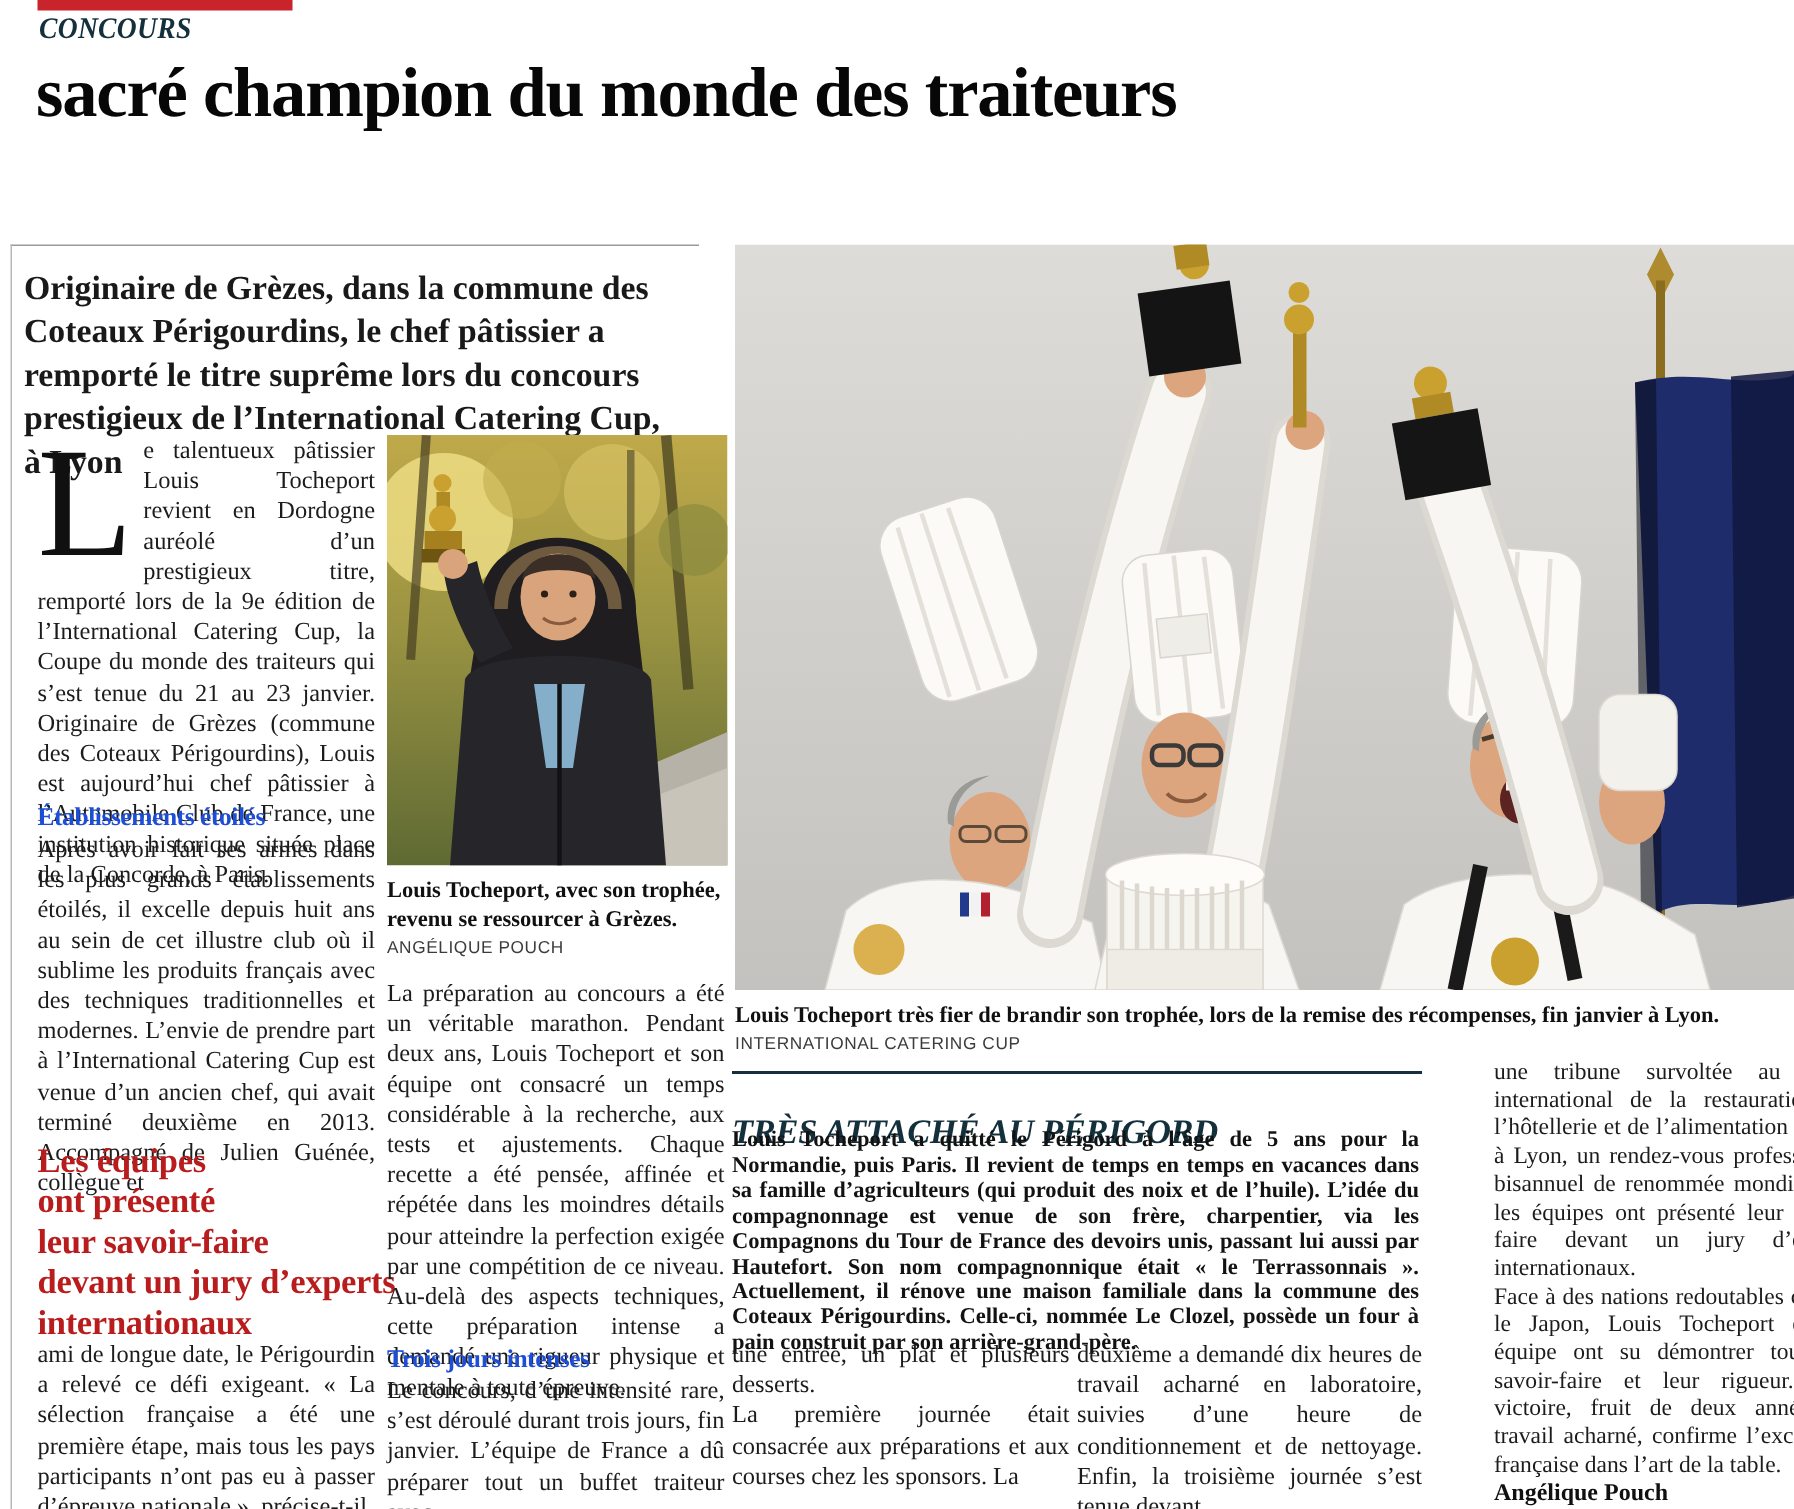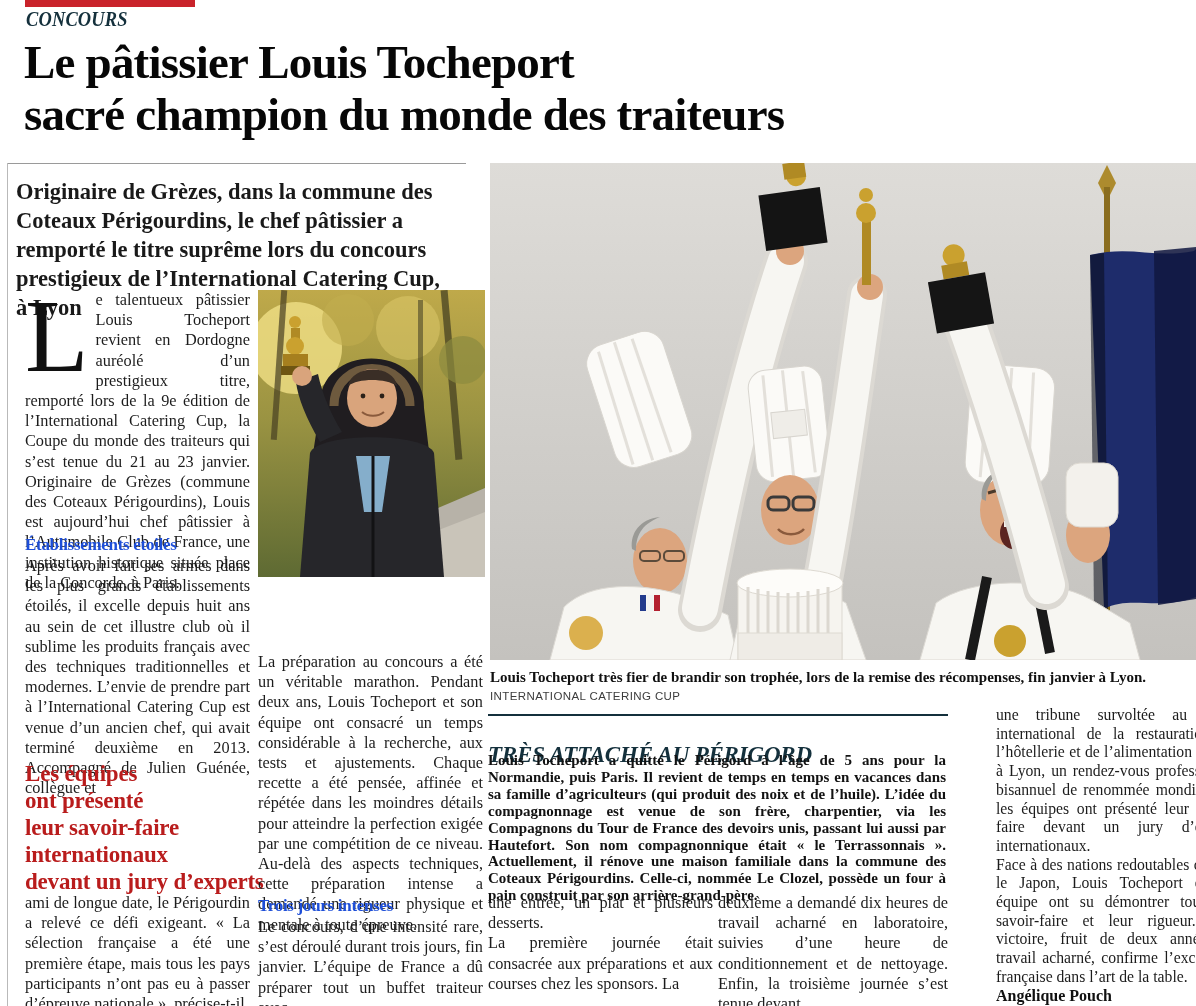--- a/index.html
+++ b/index.html
@@ -43,42 +43,41 @@
 </style>
 </head>
 <body>
 
 <div id="page">
 
   <div class="abs red-bar" style="left:25px;top:0;width:170px;"></div>
   <div class="abs kicker" style="left:26px;top:8px;">CONCOURS</div>
 
   <h1 class="abs headline" style="left:24px;top:36px;width:1100px;margin:0;">
-    <span>Le pâtissier Louis Tocheport</span>
     <span>sacré champion du monde des traiteurs</span>
   </h1>
 
   <div class="abs hrule" style="left:7px;top:163px;width:459px;"></div>
   <div class="abs vrule" style="left:7px;top:163px;height:843px;"></div>
 
   <div class="abs standfirst" style="left:16px;top:177px;width:440px;font-weight:bold;">Originaire de Grèzes, dans la commune des Coteaux Périgourdins, le chef pâtissier a remporté le titre suprême lors du concours prestigieux de l’International Catering Cup, à Lyon</div>
 
   <div class="abs body-text" style="left:25px;top:290px;width:225px;">
     <p><span class="dropcap">L</span><span>e talentueux pâtissier Louis Tocheport revient en Dordogne auréolé d’un prestigieux titre, remporté lors de la 9e édition de l’International Catering Cup, la Coupe du monde des traiteurs qui s’est tenue du 21 au 23 janvier. Originaire de Grèzes (commune des Coteaux Périgourdins), Louis est aujourd’hui chef pâtissier à l’Automobile Club de France, une institution historique située place de la Concorde, à Paris.</span></p>
   </div>
   <div class="abs" style="left:25px;top:535px;width:225px;">
     <div class="subhead">Établissements étoilés</div>
     <div class="body-text">Après avoir fait ses armes dans les plus grands établissements étoilés, il excelle depuis huit ans au sein de cet illustre club où il sublime les produits français avec des techniques traditionnelles et modernes. L’envie de prendre part à l’International Catering Cup est venue d’un ancien chef, qui avait terminé deuxième en 2013. Accompagné de Julien Guénée, collègue et</div>
   </div>
   <div class="abs pullquote" style="left:25px;top:760px;width:240px;">
     <span>Les équipes</span>
     <span>ont présenté</span>
     <span>leur savoir-faire</span>
+    <span>devant un jury d’experts</span>
     <span>internationaux</span>
-    <span>devant un jury d’experts</span>
   </div>
   <div class="abs body-text" style="left:25px;top:893px;width:225px;">ami de longue date, le Périgourdin a relevé ce défi exigeant. « La sélection française a été une première étape, mais tous les pays participants n’ont pas eu à passer d’épreuve nationale », précise-t-il.</div>
 
   <div class="abs" style="left:258px;top:290px;width:227px;height:287px;">
     <svg width="227" height="287" viewBox="0 0 227 287">
       <defs>
         <linearGradient id="treeBg" x1="0" y1="0" x2="0" y2="1">
           <stop offset="0" stop-color="#bfa94a"></stop>
             <stop offset=".45" stop-color="#9a9342"></stop>
             <stop offset="1" stop-color="#5e6a33"></stop>
@@ -112,20 +111,24 @@
         <circle cx="124" cy="106" r="2.4" fill="#2b2119"></circle>
         <path d="M104,122 C110,127 120,127 126,122" stroke="#8a5a3c" stroke-width="2" fill="none"></path>
         <path d="M52,163 C60,142 168,142 176,163 L186,287 L42,287 Z" fill="#26262a"></path>
         <path d="M62,152 C48,128 40,108 38,92 L60,84 C64,104 74,126 84,142 Z" fill="#26262a"></path>
         <circle cx="44" cy="86" r="10" fill="#d9a47c"></circle>
         <polygon points="98,166 132,166 124,222 106,222" fill="#85aecb"></polygon>
         <line x1="115" y1="166" x2="115" y2="287" stroke="#121214" stroke-width="3"></line>
       </g>
     </svg>
   </div>
+  <div class="abs" style="left:258px;top:585px;width:227px;">
+    <div class="caption">Louis Tocheport, avec son trophée, revenu se ressourcer à Grèzes.</div>
+    <div class="credit">ANGÉLIQUE POUCH</div>
+  </div>
   <div class="abs body-text" style="left:258px;top:652px;width:225px;">La préparation au concours a été un véritable marathon. Pendant deux ans, Louis Tocheport et son équipe ont consacré un temps considérable à la recherche, aux tests et ajustements. Chaque recette a été pensée, affinée et répétée dans les moindres détails pour atteindre la perfection exigée par une compétition de ce niveau. Au-delà des aspects techniques, cette préparation intense a demandé une rigueur physique et mentale à toute épreuve.</div>
   <div class="abs" style="left:258px;top:896px;width:225px;">
     <div class="subhead">Trois jours intenses</div>
     <div class="body-text">Le concours, d’une intensité rare, s’est déroulé durant trois jours, fin janvier. L’équipe de France a dû préparer tout un buffet traiteur avec</div>
   </div>
 
   <div class="abs" style="left:490px;top:163px;width:706px;height:497px;">
     <svg width="706" height="497" viewBox="0 0 706 497">
       <defs>
         <linearGradient id="hallBg" x1="0" y1="0" x2="0" y2="1">

